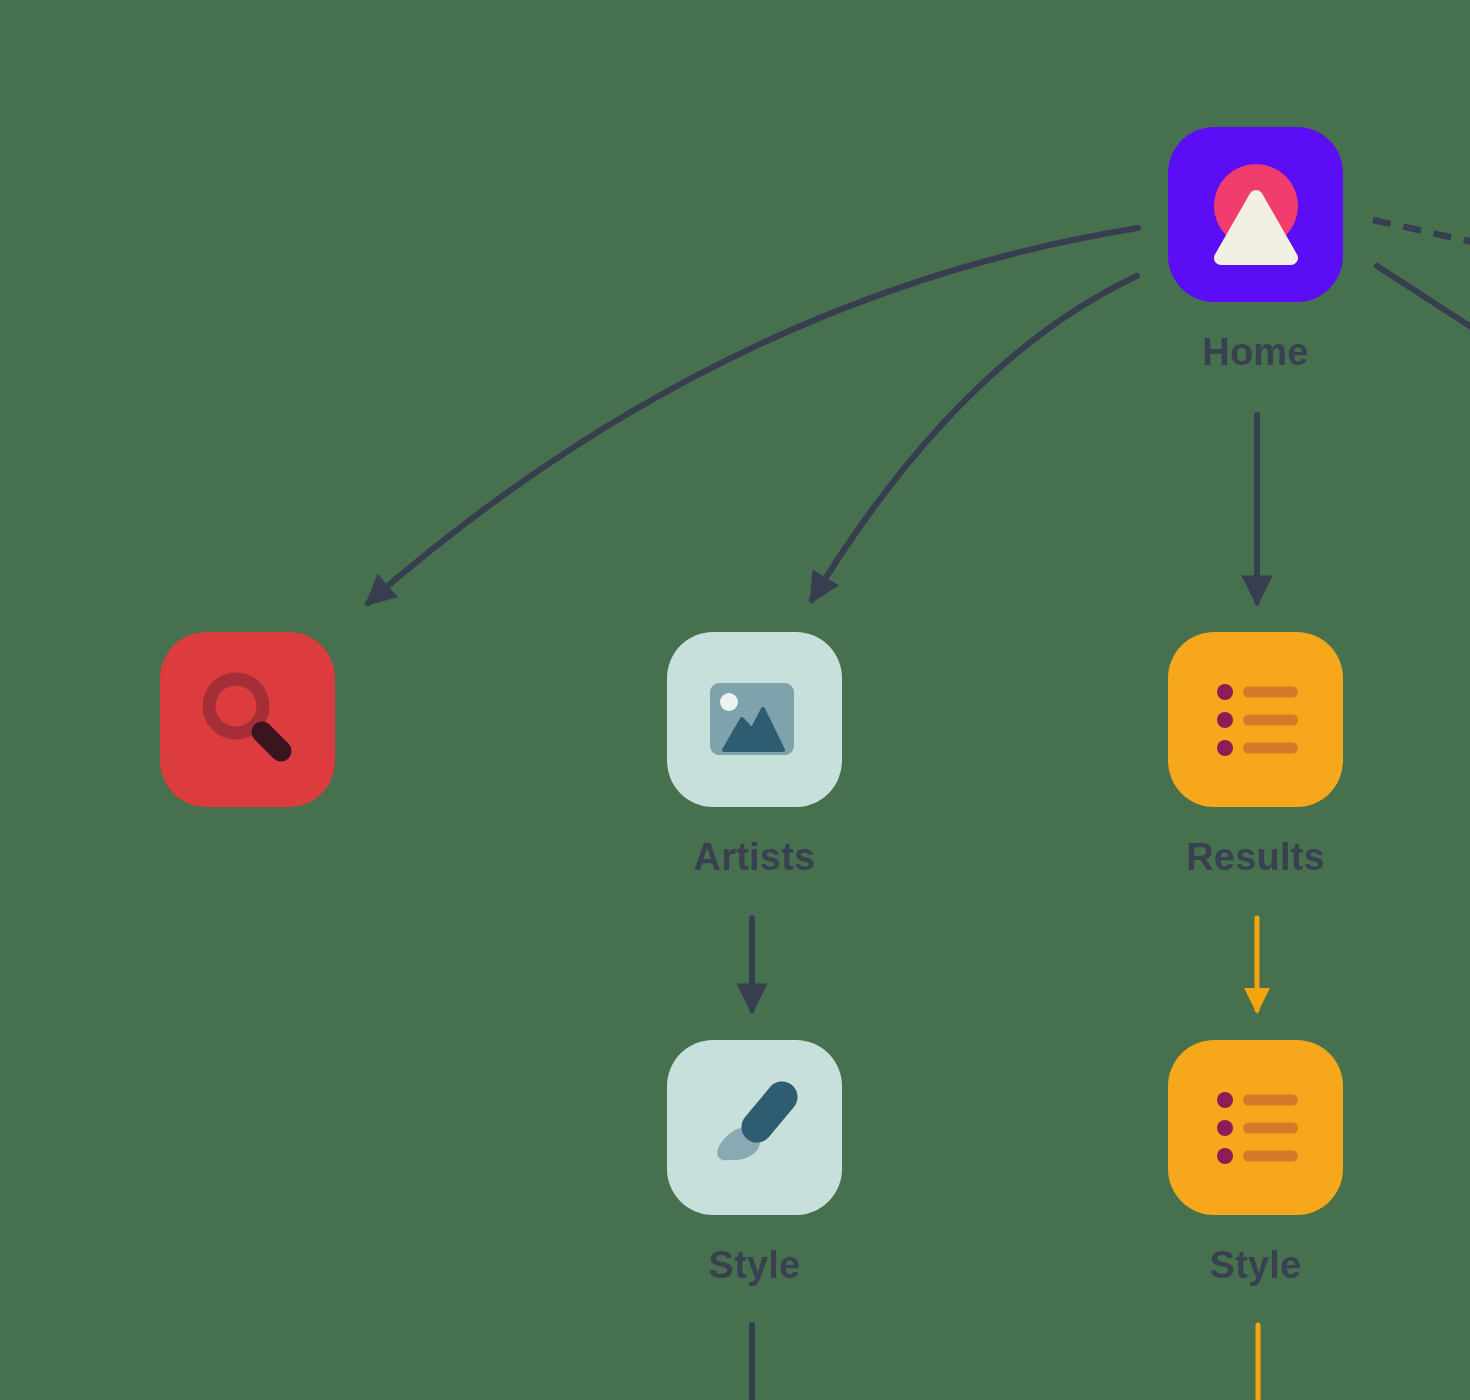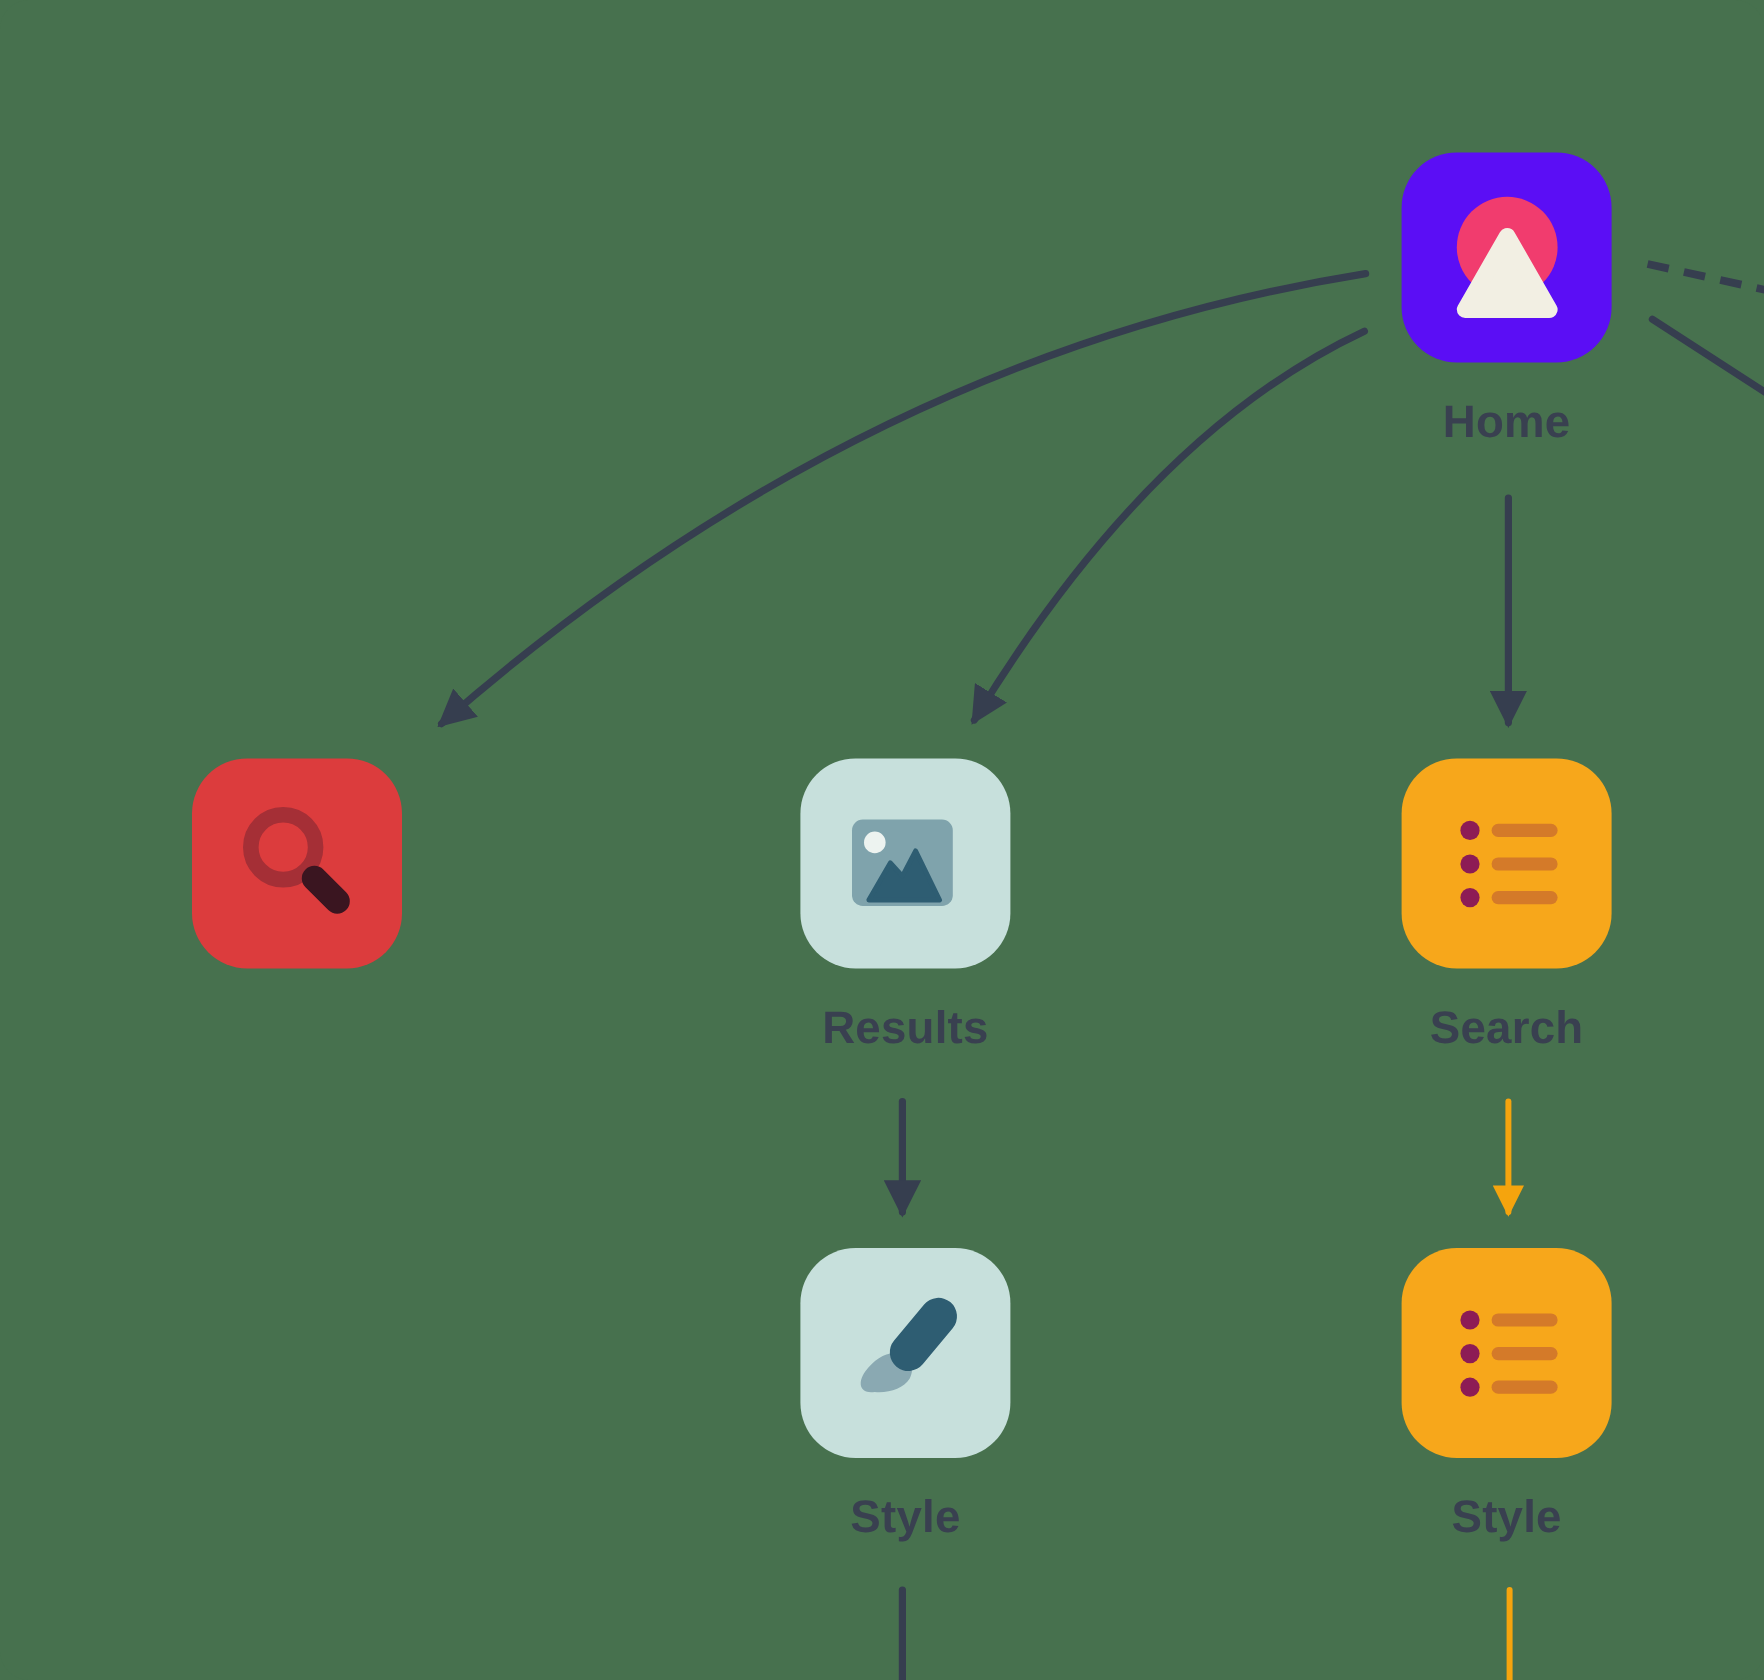--- a/index.html
+++ b/index.html
@@ -69,35 +69,35 @@
   </div>
 
   <div class="node" style="left:667px;top:632px">
     <div class="icon" style="background-color: rgb(199, 224, 220);">
       <svg viewBox="0 0 175 175">
         <rect x="43" y="51" width="84" height="72" rx="9" fill="#7FA3AC"></rect>
         <circle cx="62" cy="70" r="9" fill="#EDF3F0"></circle>
         <path d="M57 118 L75 87 L85 98 L96 77 L116 118 Z" stroke-width="4" stroke-linejoin="round" fill="#2E5D72" stroke="#2E5D72"></path>
       </svg>
     </div>
-    <div class="label">Results</div>
+    <div class="label">Artists</div>
   </div>
 
   <div class="node" style="left:1168px;top:632px">
     <div class="icon" style="background-color: rgb(247, 167, 27);">
       <svg viewBox="0 0 175 175">
         <circle cx="57" cy="60" r="8" fill="#8D1C55"></circle>
         <circle cx="57" cy="88" r="8" fill="#8D1C55"></circle>
         <circle cx="57" cy="116" r="8" fill="#8D1C55"></circle>
         <rect x="75" y="54.5" width="55" height="11" rx="5.5" fill="#D47A29"></rect>
         <rect x="75" y="82.5" width="55" height="11" rx="5.5" fill="#D47A29"></rect>
         <rect x="75" y="110.5" width="55" height="11" rx="5.5" fill="#D47A29"></rect>
       </svg>
     </div>
-    <div class="label">Search</div>
+    <div class="label">Results</div>
   </div>
 
   <div class="node" style="left:667px;top:1040px">
     <div class="icon" style="background-color: rgb(199, 224, 220);">
       <svg viewBox="0 0 175 175">
         <path d="M62 120 C50 122 47 113 54 103 C62 92 72 86 82 88 C92 90 96 100 91 109 C86 117 74 121 62 120 Z" fill="#8AA9B2"></path>
         <line x1="115" y1="57" x2="90" y2="87" stroke-width="31" stroke-linecap="round" stroke="#2E5D72"></line>
       </svg>
     </div>
     <div class="label">Style</div>

